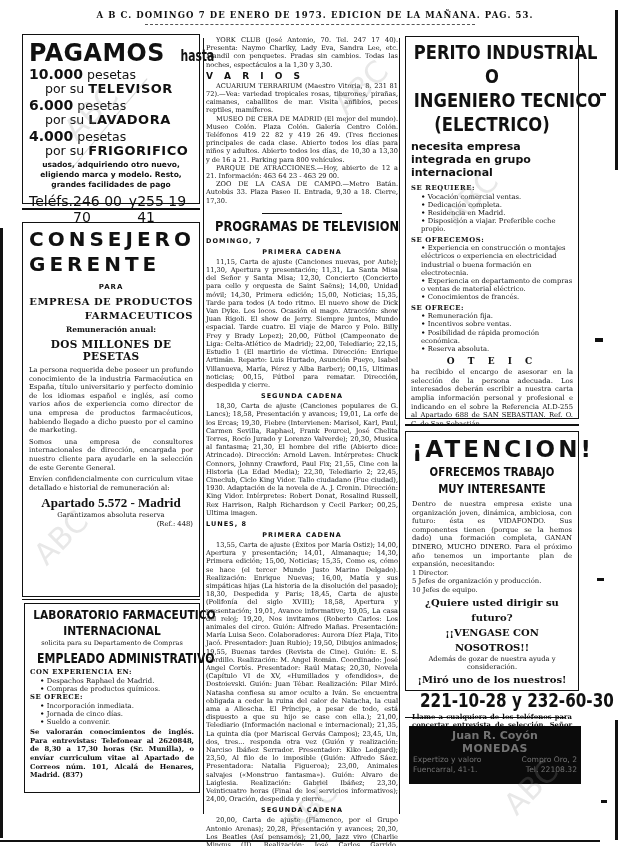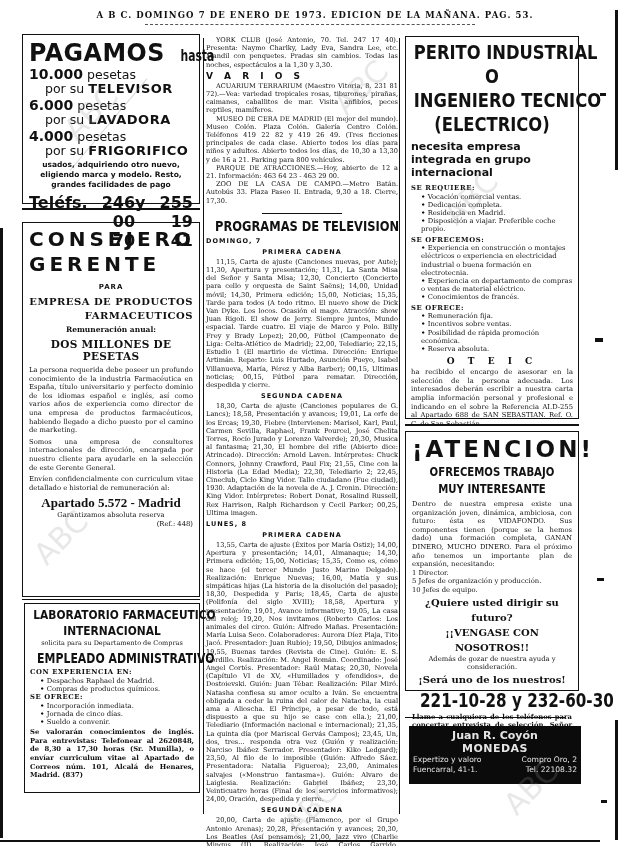--- a/index.html
+++ b/index.html
@@ -28,21 +28,21 @@
   .pagamos { left: 22px; top: 34px; width: 178px; height: 170px; padding: 3px 6px; }
   .pag-title { display: flex; justify-content: space-between; align-items: baseline; }
   .pag-title .big { font-family: "DejaVu Sans", sans-serif; font-weight: bold; font-size: 25px; letter-spacing: 0.5px; transform: scaleX(0.95); transform-origin: left; }
   .pag-title .hasta { font-family: "DejaVu Sans Condensed", "DejaVu Sans", sans-serif; font-weight: bold; font-size: 15px; transform: scaleX(0.8); transform-origin: right; }
   .pag-line { font-family: "DejaVu Sans", sans-serif; font-size: 12.5px; line-height: 14px; }
   .pag-line .num { font-weight: bold; font-size: 14px; }
   .pag-line .lt { font-weight: normal; }
   .pag-line.indent { padding-left: 16px; }
   .pag-line .bold { font-weight: bold; font-size: 13px; letter-spacing: 0.5px; }
   .pag-note { font-family: "DejaVu Sans", sans-serif; font-size: 7.5px; font-weight: bold; text-align: center; line-height: 10px; margin-top: 2px; }
-  .pag-phones { font-family: "DejaVu Sans", sans-serif; font-size: 16px; font-weight: bold; margin-top: 3px; display: flex; justify-content: space-between; text-align: right; }
+  .pag-phones { font-family: "DejaVu Sans", sans-serif; font-size: 14px; font-weight: normal; margin-top: 3px; display: flex; justify-content: space-between; }
 
   
   .consejero { left: 22px; top: 222px; width: 178px; height: 375px; padding: 4px 6px; }
   .cons-title { font-family: "DejaVu Sans", sans-serif; font-weight: bold; font-size: 20px; text-align: left; letter-spacing: 4px; line-height: 25px; }
   .cons-para { font-family: "DejaVu Sans", sans-serif; font-weight: bold; font-size: 7px; text-align: center; margin: 6px 0 4px; letter-spacing: 1px; }
   .cons-emp { font-family: "DejaVu Serif", serif; font-weight: bold; font-size: 10px; text-align: right; letter-spacing: 0.5px; line-height: 14px; }
   .cons-rem { font-family: "DejaVu Serif", serif; font-weight: bold; font-size: 7.5px; text-align: center; margin: 2px 0 4px; }
   .cons-millones { font-family: "DejaVu Serif", serif; font-weight: bold; font-size: 10.5px; text-align: center; letter-spacing: 0.3px; margin-bottom: 4px; }
   .small-text { font-family: "DejaVu Serif", serif; font-size: 6.8px; line-height: 8.6px; text-align: justify; }
   .small-text.center { text-align: center; }
@@ -78,21 +78,21 @@
   .perito-sub { font-family: "DejaVu Sans", sans-serif; font-weight: bold; font-size: 11px; line-height: 13px; margin: 4px 0 5px; }
   .otep { font-family: "DejaVu Serif", serif; font-weight: bold; font-size: 9px; letter-spacing: 5px; text-align: center; margin: 3px 0 2px; }
 
   .atencion { left: 405px; top: 431px; width: 174px; height: 260px; padding: 3px 6px; }
   .aten-title { font-family: "DejaVu Sans", sans-serif; font-weight: bold; font-size: 23px; text-align: center; letter-spacing: 3px; line-height: 28px; }
   .aten-sub { font-family: "DejaVu Sans", sans-serif; font-weight: bold; font-size: 13px; text-align: center; line-height: 17px; transform: scaleX(0.78); white-space: nowrap; margin: 0 -10px; }
   .aten-mid { font-family: "DejaVu Serif", serif; font-weight: bold; font-size: 10px; text-align: center; line-height: 15px; }
   .aten-big { font-family: "DejaVu Sans", sans-serif; font-weight: bold; font-size: 19px; text-align: center; transform: scaleX(0.8); white-space: nowrap; margin: 2px -10px; }
   .aten-ref { font-family: "DejaVu Serif", serif; font-size: 6.8px; text-align: right; }
 
-  .coyon { position: absolute; left: 409px; top: 726px; width: 172px; height: 58px; background: #0b0b0b; color: #e5e5e5; padding: 3px 4px; }
+  .coyon { position: absolute; left: 409px; top: 726px; width: 172px; height: 58px; background: #0b0b0b; color: #737373; padding: 3px 4px; }
   .coyon-name { font-family: "DejaVu Sans", sans-serif; font-weight: bold; font-size: 11px; text-align: center; line-height: 13px; }
   .coyon-mon { font-family: "DejaVu Sans", sans-serif; font-weight: bold; font-size: 11px; text-align: center; line-height: 13px; letter-spacing: 0.5px; }
   .coyon-row { font-family: "DejaVu Sans", sans-serif; font-size: 7.6px; display: flex; justify-content: space-between; line-height: 10px; }
 
   .watermark { position: absolute; font-family: "DejaVu Sans", sans-serif; font-size: 30px; color: rgba(150,150,150,0.22); transform: rotate(-45deg); pointer-events: none; }
   .wm-line { position: absolute; height: 1px; background: rgba(140,140,140,0.35); transform-origin: left center; pointer-events: none; }
 </style>
 </head>
 <body>
 
@@ -243,21 +243,21 @@
     <div class="aten-title">¡ATENCION!</div>
     <div class="aten-sub">OFRECEMOS TRABAJO</div>
     <div class="aten-sub">MUY INTERESANTE</div>
     <div class="small-text" style="margin-top:3px">Dentro de nuestra empresa existe una organización joven, dinámica, ambiciosa, con futuro: ésta es VIDAFONDO. Sus componentes tienen (porque se la hemos dado) una formación completa, GANAN DINERO, MUCHO DINERO. Para el próximo año tenemos un importante plan de expansión, necesitando:</div>
     <div class="small-text">1 Director.</div>
     <div class="small-text">5 Jefes de organización y producción.</div>
     <div class="small-text">10 Jefes de equipo.</div>
     <div class="aten-mid">¿Quiere usted dirigir su futuro?</div>
     <div class="aten-mid">¡¡VENGASE CON NOSOTROS!!</div>
     <div class="small-text center">Además de gozar de nuestra ayuda y consideración.</div>
-    <div class="aten-mid">¡Será uno de los nuestros!</div>
+    <div class="aten-mid">¡Miró uno de los nuestros!</div>
     <div class="aten-big">221-10-28 y 232-60-30</div>
     <div class="small-text" style="font-weight:bold">Llame a cualquiera de los teléfonos para concertar entrevista de selección. Señor Ferril. Horas: mañanas 9 a 2 y tardes 5 a 9.</div>
     <div class="aten-ref">(47)</div>
   </div>
   <div class="box-rule" style="left:405px; top:717px; width:160px; height:1px;"></div>
 
   <div class="coyon">
     <div class="coyon-name">Juan R. Coyón</div>
     <div class="coyon-mon">MONEDAS</div>
     <div class="coyon-row">

